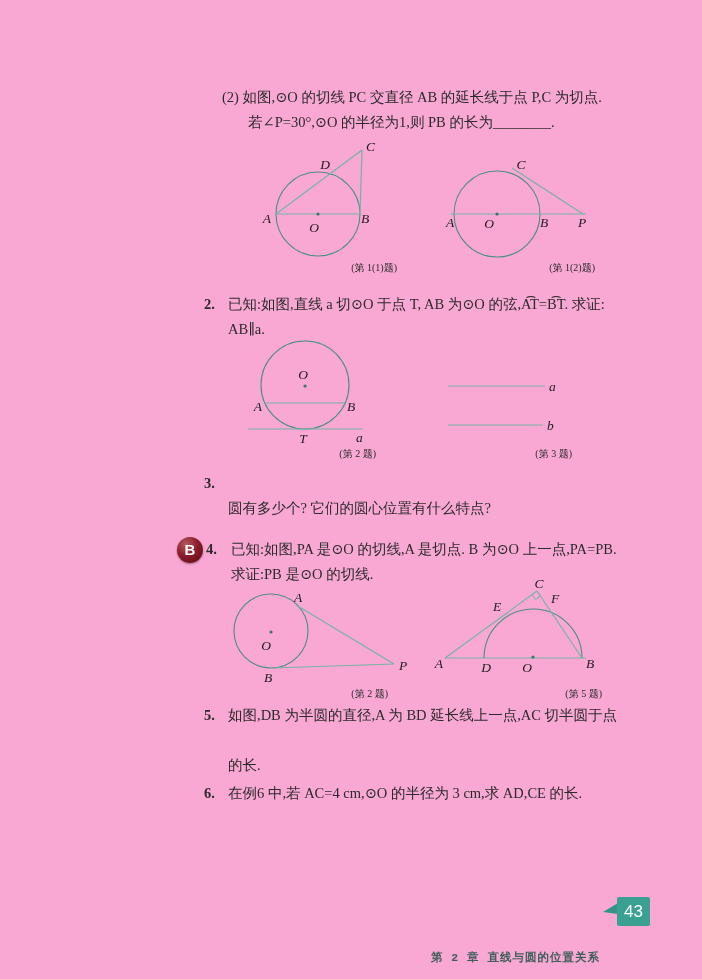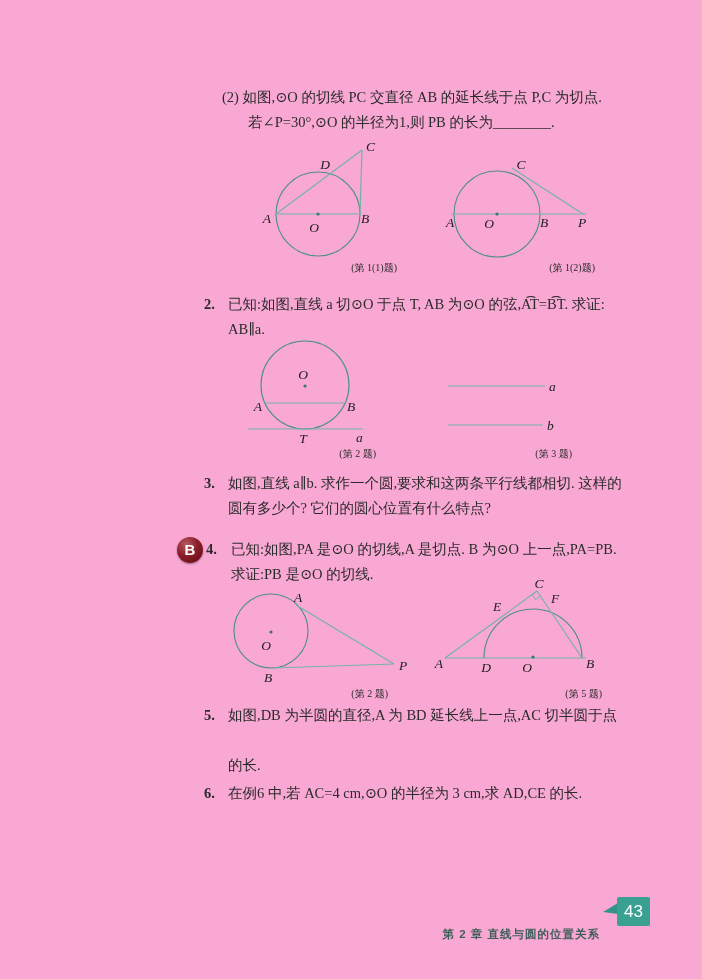--- a/index.html
+++ b/index.html
@@ -9,23 +9,23 @@
   .num{font-weight:bold;}
   .cap{position:absolute;font-size:10px;text-align:right;width:150px;color:#2b2b2b;}
   svg.fig{position:absolute;overflow:visible;}
   svg.fig text{font-family:"Liberation Serif","DejaVu Serif",serif;font-style:italic;
                font-size:13.5px;fill:#1c1c1c;}
   .badge-b{position:absolute;left:177px;top:537px;width:26px;height:26px;border-radius:50%;
            background:radial-gradient(circle at 35% 28%, #b35a60 0%, #8c1d2a 45%, #5a0a14 100%);
            color:#fff;font-weight:bold;text-align:center;line-height:26px;font-size:15px;
            font-family:"Liberation Sans","DejaVu Sans",sans-serif;
            box-shadow:0 1px 2px rgba(0,0,0,.4);}
-  .footer-text{position:absolute;left:380px;top:927px;width:220px;text-align:right;
+  .footer-text{position:absolute;left:380px;top:950px;width:220px;text-align:right;
                font-size:11.5px;font-weight:bold;color:#3e5f5a;letter-spacing:1px;
-               font-family:Liberation Sans, sans-serif;}
+               font-family:Liberation Mono, monospace;}
   .page-badge{position:absolute;left:617px;top:897px;width:33px;height:29px;background:#3aa092;
               color:#fff;text-align:center;line-height:29px;font-size:17px;border-radius:2px;
               font-family:"Liberation Sans","DejaVu Sans",sans-serif;}
   .page-badge-flag{position:absolute;left:603px;top:903px;width:15px;height:11px;background:#339388;
                    clip-path:polygon(0 82%, 100% 0, 100% 100%);}
 </style>
 </head>
 <body>
 
 <div class="page">
@@ -79,21 +79,20 @@
 
   <svg class="fig" style="left:440px;top:372px" width="125" height="68" viewBox="440 372 125 68">
     <line x1="448" y1="386" x2="545" y2="386" stroke="#74b4a4" stroke-width="1.2"></line>
     <line x1="448" y1="425" x2="543" y2="425" stroke="#74b4a4" stroke-width="1.2"></line>
     <text x="549" y="391" text-anchor="start">a</text>
     <text x="547" y="430" text-anchor="start">b</text>
   </svg>
   <div class="cap" style="left:422px;top:447px">(第 3 题)</div>
 
   <div class="t num" style="left:204px;top:475px">3.</div>
-  <div class="t" style="left:228px;top:475px">如图,直线 a∥b. 求作一个圆,要求和这两条平行线都相切. 这样的</div>
   <div class="t" style="left:228px;top:500px">圆有多少个? 它们的圆心位置有什么特点?</div>
 
   <div class="badge-b">B</div>
   <div class="t num" style="left:206px;top:541px">4.</div>
   <div class="t" style="left:231px;top:541px">已知:如图,PA 是⊙O 的切线,A 是切点. B 为⊙O 上一点,PA=PB.</div>
   <div class="t" style="left:231px;top:566px">求证:PB 是⊙O 的切线.</div>
 
   <svg class="fig" style="left:225px;top:587px" width="190" height="100" viewBox="225 587 190 100">
     <circle cx="271" cy="631" r="37" fill="none" stroke="#4b8f81" stroke-width="1.1"></circle>
     <line x1="296" y1="605" x2="394" y2="664" stroke="#74b4a4" stroke-width="1.2"></line>

